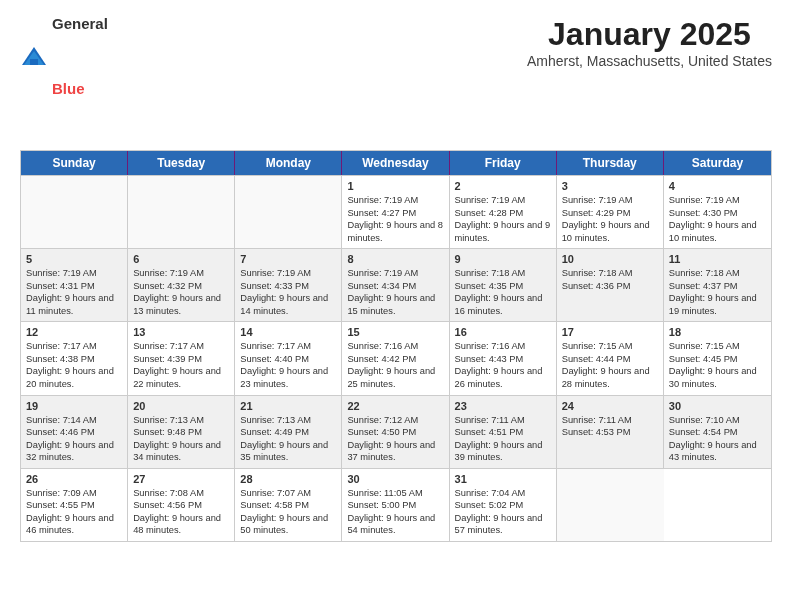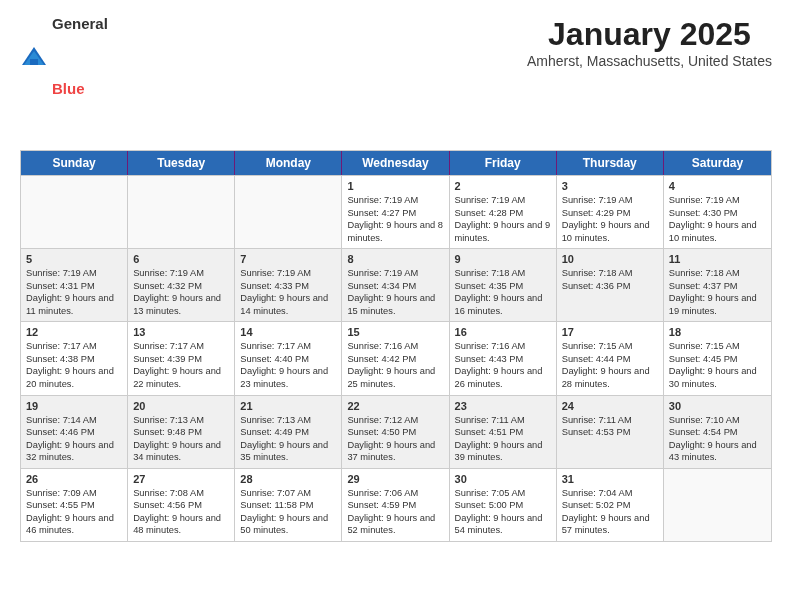--- a/index.html
+++ b/index.html
@@ -316,32 +316,26 @@
           </div>
           <div class="cal-cell">
             <div class="day-num">27</div>
             <div class="cell-line">Sunrise: 7:08 AM</div>
             <div class="cell-line">Sunset: 4:56 PM</div>
             <div class="cell-line">Daylight: 9 hours and 48 minutes.</div>
           </div>
           <div class="cal-cell">
             <div class="day-num">28</div>
             <div class="cell-line">Sunrise: 7:07 AM</div>
-            <div class="cell-line">Sunset: 11:58 PM</div>
+            <div class="cell-line">Sunset: 4:58 PM</div>
             <div class="cell-line">Daylight: 9 hours and 50 minutes.</div>
           </div>
           <div class="cal-cell">
-            <div class="day-num">29</div>
-            <div class="cell-line">Sunrise: 7:06 AM</div>
-            <div class="cell-line">Sunset: 4:59 PM</div>
-            <div class="cell-line">Daylight: 9 hours and 52 minutes.</div>
-          </div>
-          <div class="cal-cell">
             <div class="day-num">30</div>
-            <div class="cell-line">Sunrise: 7:05 AM</div>
+            <div class="cell-line">Sunrise: 11:05 AM</div>
             <div class="cell-line">Sunset: 5:00 PM</div>
             <div class="cell-line">Daylight: 9 hours and 54 minutes.</div>
           </div>
           <div class="cal-cell">
             <div class="day-num">31</div>
             <div class="cell-line">Sunrise: 7:04 AM</div>
             <div class="cell-line">Sunset: 5:02 PM</div>
             <div class="cell-line">Daylight: 9 hours and 57 minutes.</div>
           </div>
           <div class="cal-cell empty"></div>

